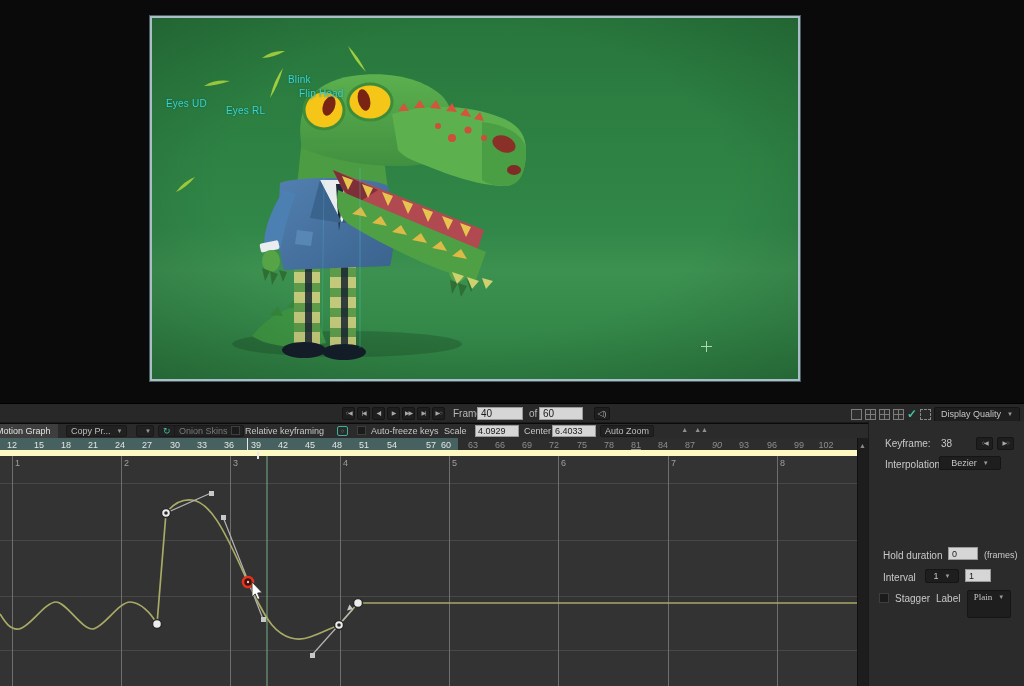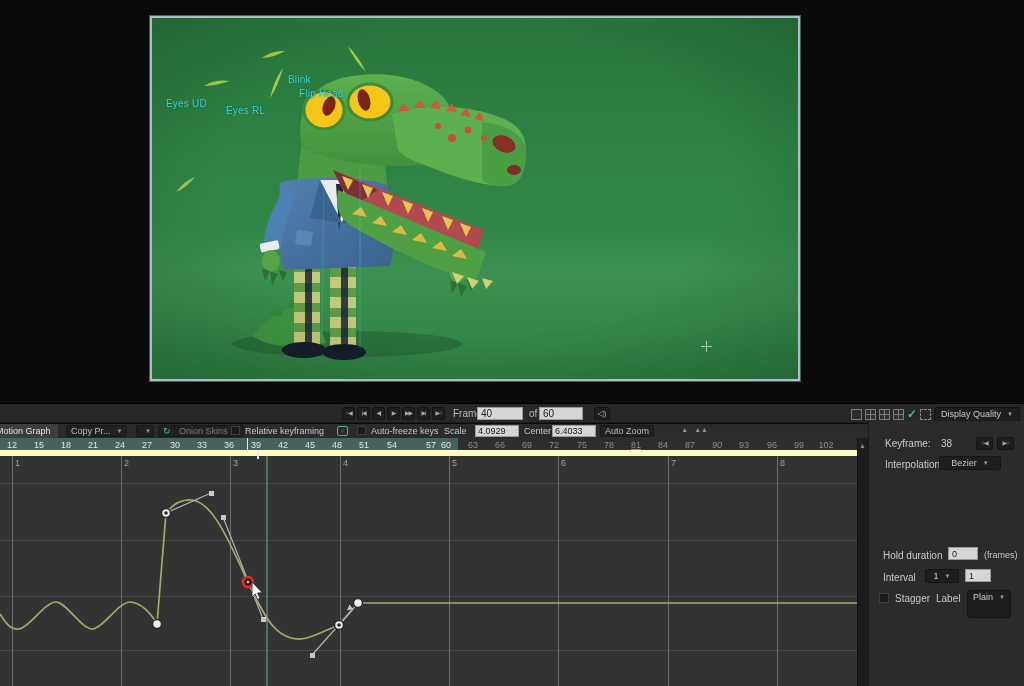--- a/index.html
+++ b/index.html
@@ -366,16 +366,16 @@
     <input class="panel-input" style="left: 79px; top: 126px; width: 30px;" readonly="" value="0">
     <span class="lbl" style="left:115px; top:129px; font-size:9px;">(frames)</span>
 
     <span class="lbl" style="left:14px; top:151px;">Interval</span>
     <div class="dd" style="left:56px; top:148px; width:34px; height:14px; line-height:13px;">1</div>
     <input class="panel-input" style="left: 96px; top: 148px; width: 26px;" readonly="" value="1">
 
     <div class="panel-check" style="left:10px; top:172px;"></div>
     <span class="lbl" style="left:26px; top:172px;">Stagger</span>
     <span class="lbl" style="left:67px; top:172px;">Label</span>
-    <div class="dd" style="left:98px; top:169px; width:44px; height:28px; line-height:13px;">Plain</div>
+    <div class="dd" style="left:98px; top:169px; width:44px; height:28px; line-height:13px;font-family:Liberation Serif, serif;">Plain</div>
   </div>
 
 </div>
 
 </body></html>

